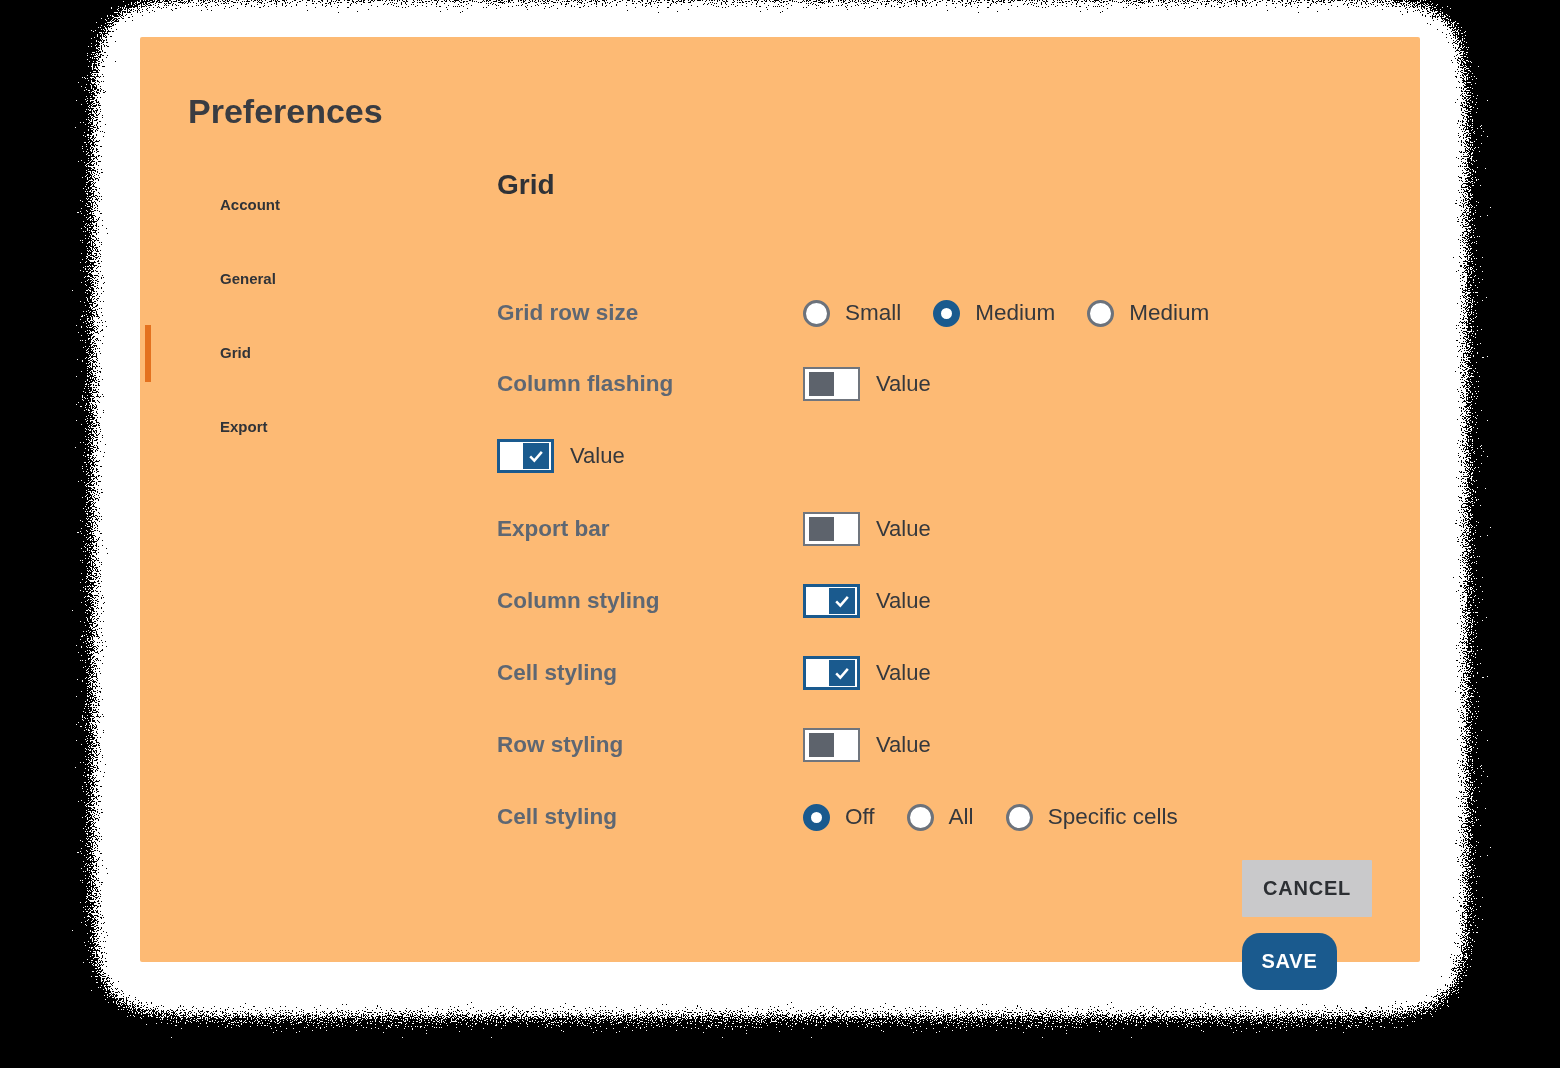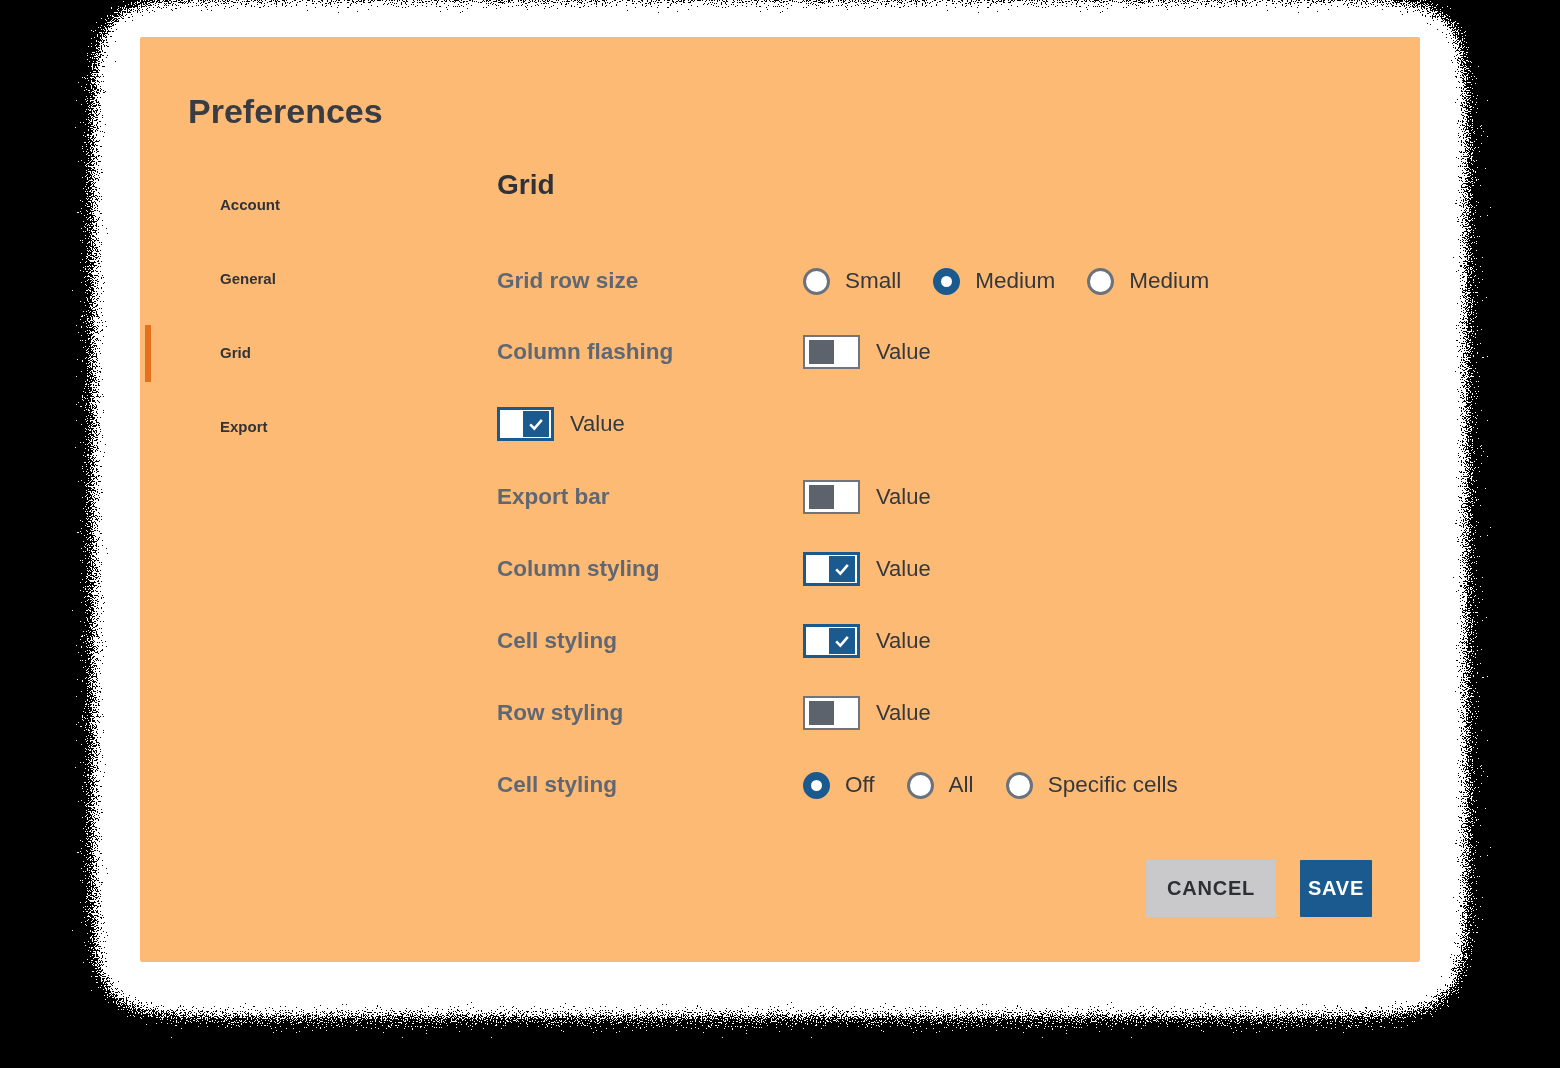--- a/index.html
+++ b/index.html
@@ -29,21 +29,21 @@
     position:absolute; left:48px; font-size:15px; font-weight:600; color:#303338;
     line-height:28px; cursor:pointer;margin-left:32px;
   }
   .accent-bar {
     position:absolute; left:5px; top:288px; width:6px; height:57px;
     background:var(--accent,#e4711e);
   }
 
   .panel-heading { position:absolute; left:357px; top:132px; font-size:28px; font-weight:600; color:#2f3237; }
 
-  .row { position:absolute; left:357px; height:40px; display:flex; align-items:center; }
+  .row { position:absolute; left:357px; height:40px; display:flex; align-items:center;margin-top:32px; }
   .row-label { width:306px; flex:none; font-size:22.5px; font-weight:600; color:#5e6773; }
 
   .radio-group { display:flex; gap:32px; }
   .radio-opt { display:flex; align-items:center; gap:15px; cursor:pointer; }
   .radio-circ {
     width:27px; height:27px; box-sizing:border-box; border-radius:50%;
     border:3px solid #6c727b; background:#fff; flex:none;
   }
   .radio-opt.selected .radio-circ { border:8px solid var(--blue,#1a5a8e); }
   .radio-label { font-size:22.5px; color:#35383d; }
@@ -53,28 +53,28 @@
     display:flex; align-items:center; cursor:pointer;
   }
   .toggle.off { border:2px solid #70757d; padding-left:4px; }
   .toggle.on  { border:3px solid var(--blue,#1a5a8e); justify-content:flex-end; padding-right:2px; }
   .toggle .knob { display:flex; align-items:center; justify-content:center; }
   .toggle.off .knob { width:25px; height:24px; background:var(--knob,#5d636c); }
   .toggle.on  .knob { width:26px; height:26px; background:var(--blue,#1a5a8e); }
   .toggle .knob svg { width:20px; height:20px; }
   .value-label { margin-left:16px; font-size:22px; color:#35383d;text-align:right; }
 
-  .btn-row { position:absolute; right:48px; top:823px; display:flex; gap:24px; }
+  .btn-row { position:absolute; right:48px; top:823px; display:flex; gap:16px;flex-direction:column; }
   .btn {
     height:57px; border:none; border-radius:1px; cursor:pointer;
     display:flex; align-items:center; justify-content:center;
     font-family:inherit; font-size:20px; font-weight:600; letter-spacing:0.8px;
   }
   .btn.cancel { width:130px; background:var(--cancel,#c9c9cb); color:#2c2f33; }
-  .btn.save   { width:72px;  background:var(--blue,#1a5a8e); color:#ffffff; }
+  .btn.save   { width:95px;  background:var(--blue,#1a5a8e); color:#ffffff;border-radius:18px; }
 </style>
 </head>
 <body>
 
 <svg width="0" height="0" style="position:absolute">
   <defs>
     <filter id="ditherF" x="0%" y="0%" width="100%" height="100%" color-interpolation-filters="sRGB">
       <feTurbulence type="fractalNoise" baseFrequency="0.8" numOctaves="2" seed="11" result="n"></feTurbulence>
       <feColorMatrix in="n" type="matrix" values="0.33 0.33 0.33 0 0  0.33 0.33 0.33 0 0  0.33 0.33 0.33 0 0  0 0 0 0 1" result="ng"></feColorMatrix>
       <feComposite in="SourceGraphic" in2="ng" operator="arithmetic" k1="0" k2="1" k3="0.85" k4="-0.42" result="sum"></feComposite>

